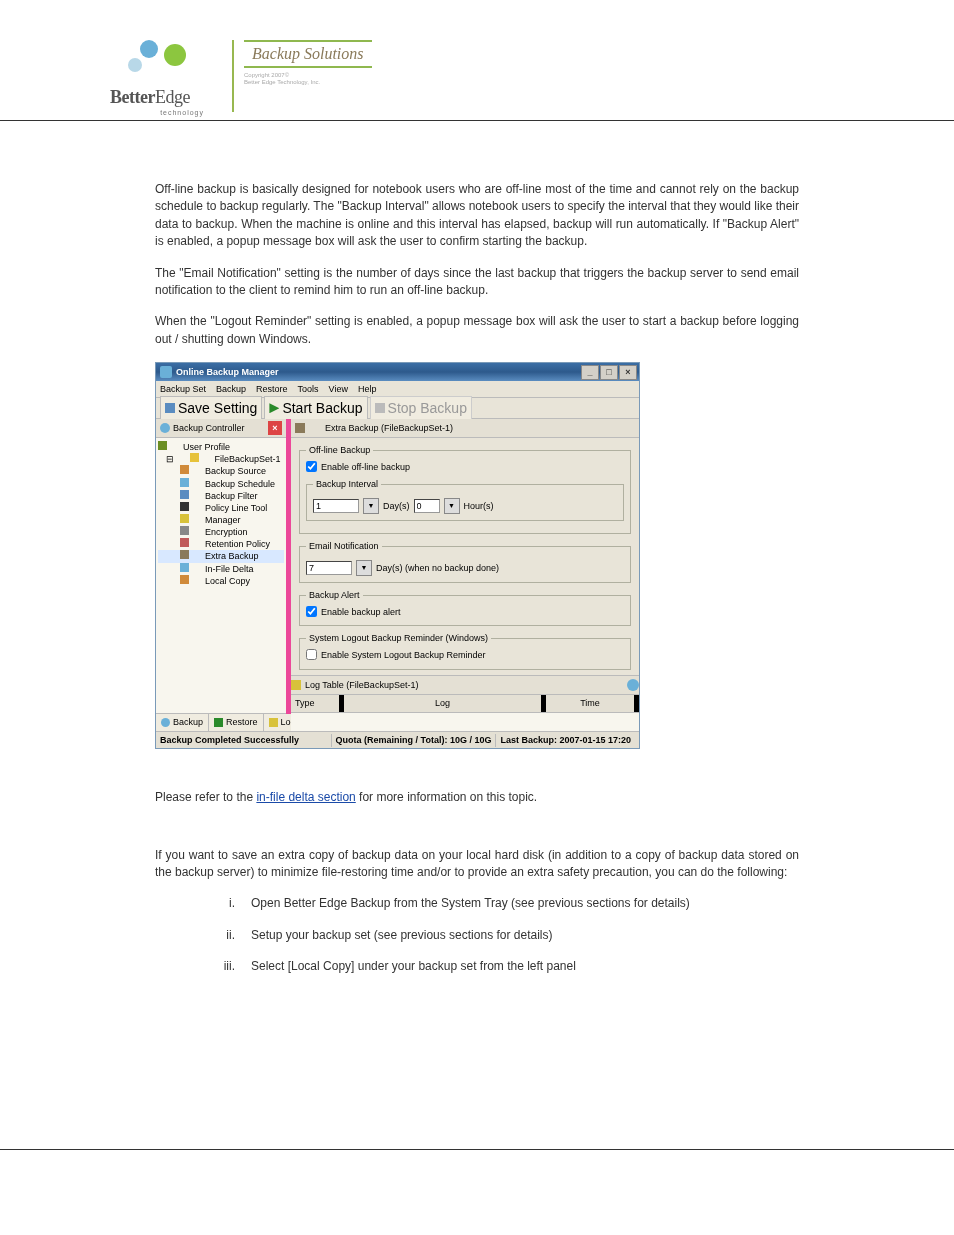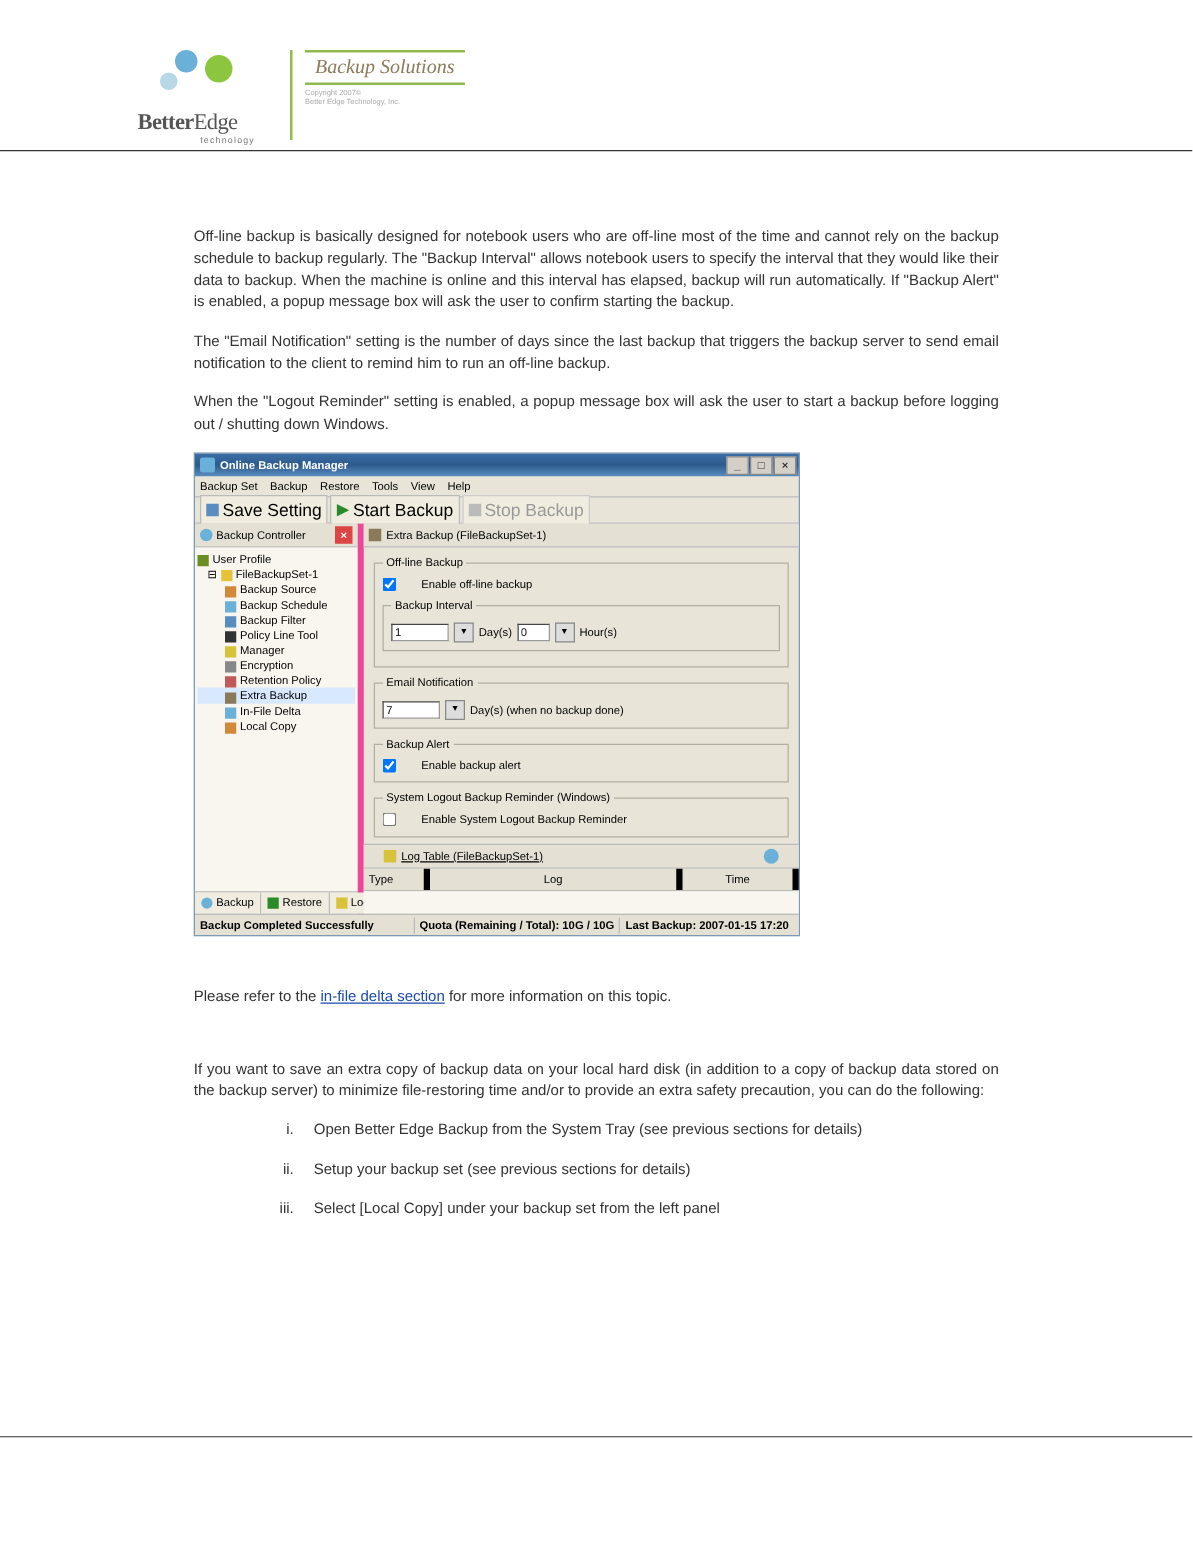--- a/index.html
+++ b/index.html
@@ -109,64 +109,64 @@
     background: #e4e0d4;
   }
   .left-head .close-x {
     width: 14px; height: 14px; background: #d44; color: #fff; font-weight: bold;
     display: flex; align-items: center; justify-content: center; font-size: 9px;
   }
   .tree {
     flex: 1; background: #f8f6ee; padding: 3px 2px; font-size: 9px; line-height: 1.35;
     overflow: hidden;
   }
-  .tree .node { display: flex; align-items: flex-end; gap: 3px; white-space: nowrap; }
+  .tree .node { display: flex; align-items: flex-start; gap: 16px; white-space: nowrap; }
   .tree .i1 { padding-left: 8px; }
   .tree .i2 { padding-left: 22px; }
   .tree .nico { width: 9px; height: 9px; }
   .tree .selected { background: #d8e8ff; }
 
   .left-tabs {
     display: flex; border-top: 1px solid #bbb; font-size: 9px;
   }
   .left-tabs .tab {
     padding: 2px 5px; border-right: 1px solid #bbb; display: flex; align-items: center; gap: 3px;
     background: #f0ece0;
   }
 
   .right {
     flex: 1; display: flex; flex-direction: column;
   }
   .right-head {
     height: 18px; display: flex; align-items: center; padding: 0 4px;
-    border-bottom: 1px solid #bbb; gap: 4px; background: #e4e0d4;
+    border-bottom: 1px solid #bbb; gap: 20px; background: #e4e0d4;
   }
   .panel {
     flex: 1; padding: 6px 8px; overflow: hidden;
   }
   fieldset.fs {
     border: 1px solid #b0b0a0; margin: 0 0 6px 0; padding: 4px 6px 6px 6px;
     font-size: 9px;
   }
   fieldset.fs legend { padding: 0 3px; }
-  .cb { display: flex; align-items: center; gap: 20px; }
+  .cb { display: flex; align-items: flex-start; gap: 4px; }
   .cb input[type=checkbox] { width: 11px; height: 11px; margin: 0; }
   .row { display: flex; align-items: center; gap: 4px; margin-top: 3px; }
   .txtin {
     width: 46px; height: 14px; border: 1px inset #999; background: #fff; font-size: 9px;
     padding: 0 2px; box-sizing: border-box;
   }
   .sel {
     width: 14px; height: 14px; border: 1px solid #888; background: #ddd;
     display: inline-flex; align-items: center; justify-content: center; font-size: 7px;
   }
   .log-head {
-    height: 18px; display: flex; align-items: center; padding: 0 16px;
+    height: 18px; display: flex; align-items: center; padding: 0 0;
     border-top: 1px solid #bbb; border-bottom: 1px solid #bbb; gap: 20px;
-    background: #e4e0d4; justify-content: space-between; text-decoration: underline;
+    background: #e4e0d4; justify-content: space-between;
   }
   .log-table-head {
     display: flex; background: #e4e0d4; border-bottom: 1px solid #bbb;
     font-size: 9px;
   }
   .log-table-head div {
     padding: 2px 4px; border-right: 5px solid #000000;
   }
   .log-area { height: 18px; background: #f8f6ee; }
 

